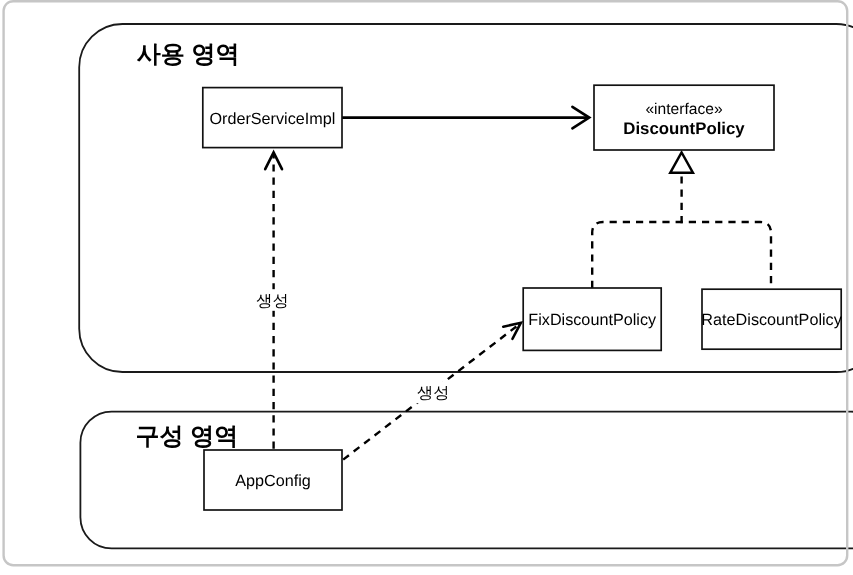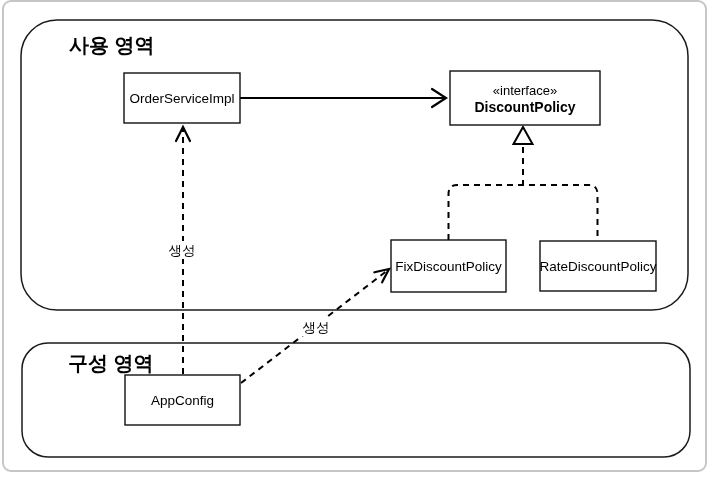--- a/index.html
+++ b/index.html
@@ -7,20 +7,21 @@
     padding: 0;
     background: #ffffff;
     font-family: "Liberation Sans", sans-serif;
   }
   .canvas {
     position: relative;
     width: 711px;
     height: 479px;
     background: #ffffff;
     box-sizing: border-box;
+    padding-left: 45px;
   }
   .frame {
     position: absolute;
     left: 2px;
     top: 0px;
     width: 705px;
     height: 472px;
     border: 2px solid #c6c6c6;
     border-radius: 9px;
     box-sizing: border-box;

